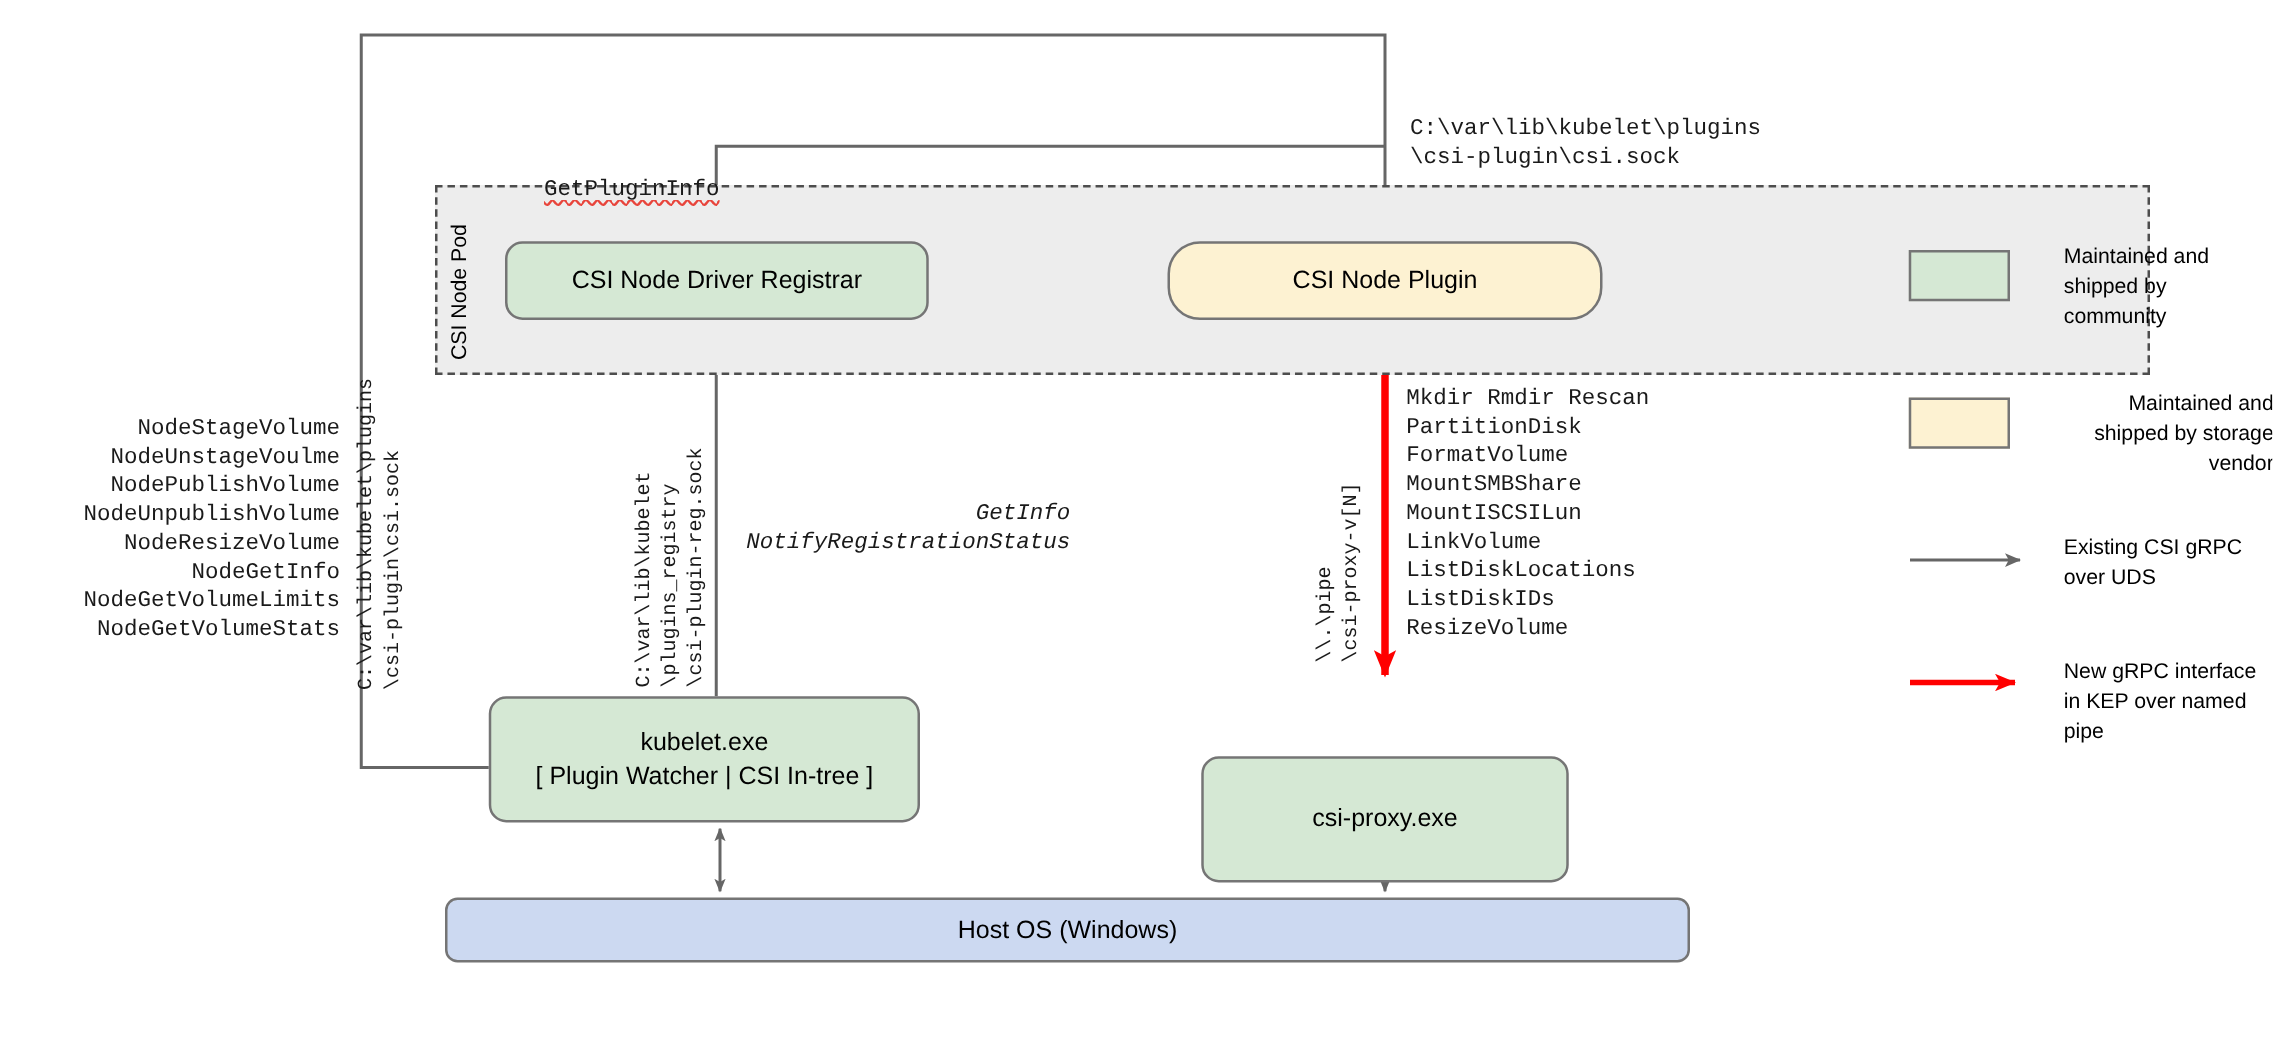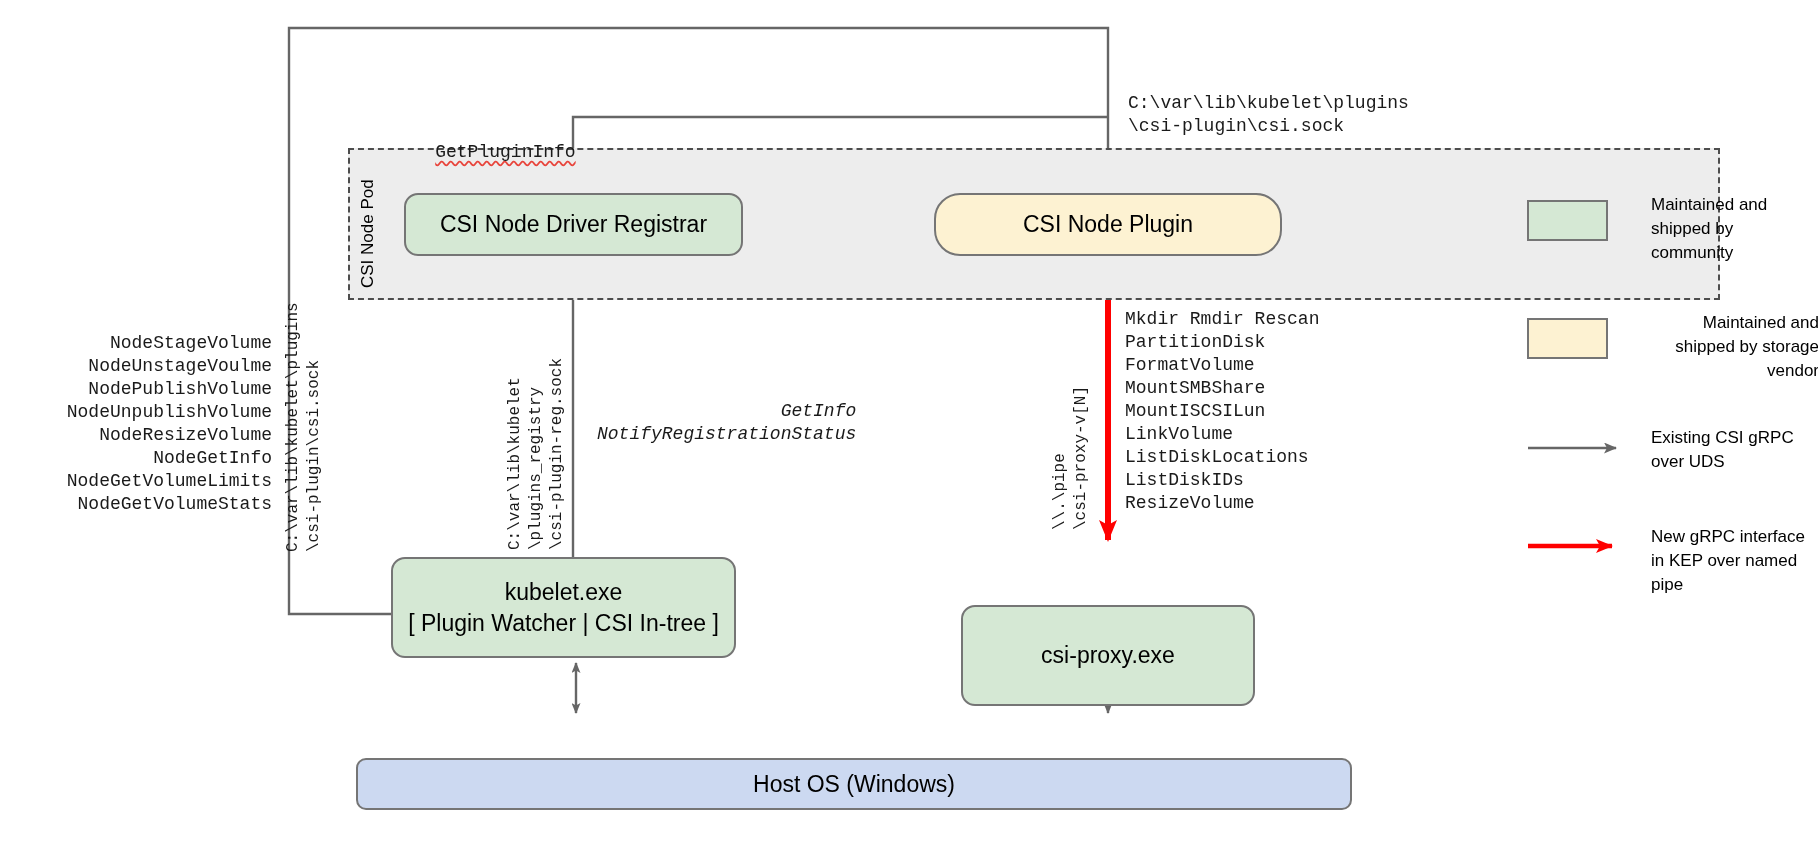--- a/index.html
+++ b/index.html
@@ -57,33 +57,33 @@
   }
   .node {
     position: absolute;
     box-sizing: border-box;
     border: 2px solid #666666;
     border-radius: 14px;
     display: flex;
     align-items: center;
     justify-content: center;
     text-align: center;
-    font-size: 23px;
+    font-size: 20px;
     line-height: 1.32;
     color: #000000;
   }
   .node.green { background: #d5e8d4; border-color: #757575; }
   .node.yellow { background: #fdf2d2; border-color: #757575; }
   .node.blue  { background: #ccd9f1; border-color: #757575; }
 
   #registrar-node { left: 404px; top: 193px; width: 339px; height: 63px; }
   #plugin-node    { left: 934px; top: 193px; width: 348px; height: 63px; border-radius: 26px; }
   #kubelet-node   { left: 391px; top: 557px; width: 345px; height: 101px; }
   #proxy-node     { left: 961px; top: 557px; width: 294px; height: 101px; margin-top: 48px; }
-  #hostos-node    { left: 356px; top: 758px; width: 996px; height: 52px; border-radius: 10px; }
+  #hostos-node    { left: 356px; top: 718px; width: 996px; height: 52px; border-radius: 10px; }
 
   .mono {
     position: absolute;
     font-family: "Liberation Mono", monospace;
     font-size: 18px;
     line-height: 1.28;
     color: #1a1a1a;
     white-space: pre;
   }
   .mono-right { text-align: right; }

